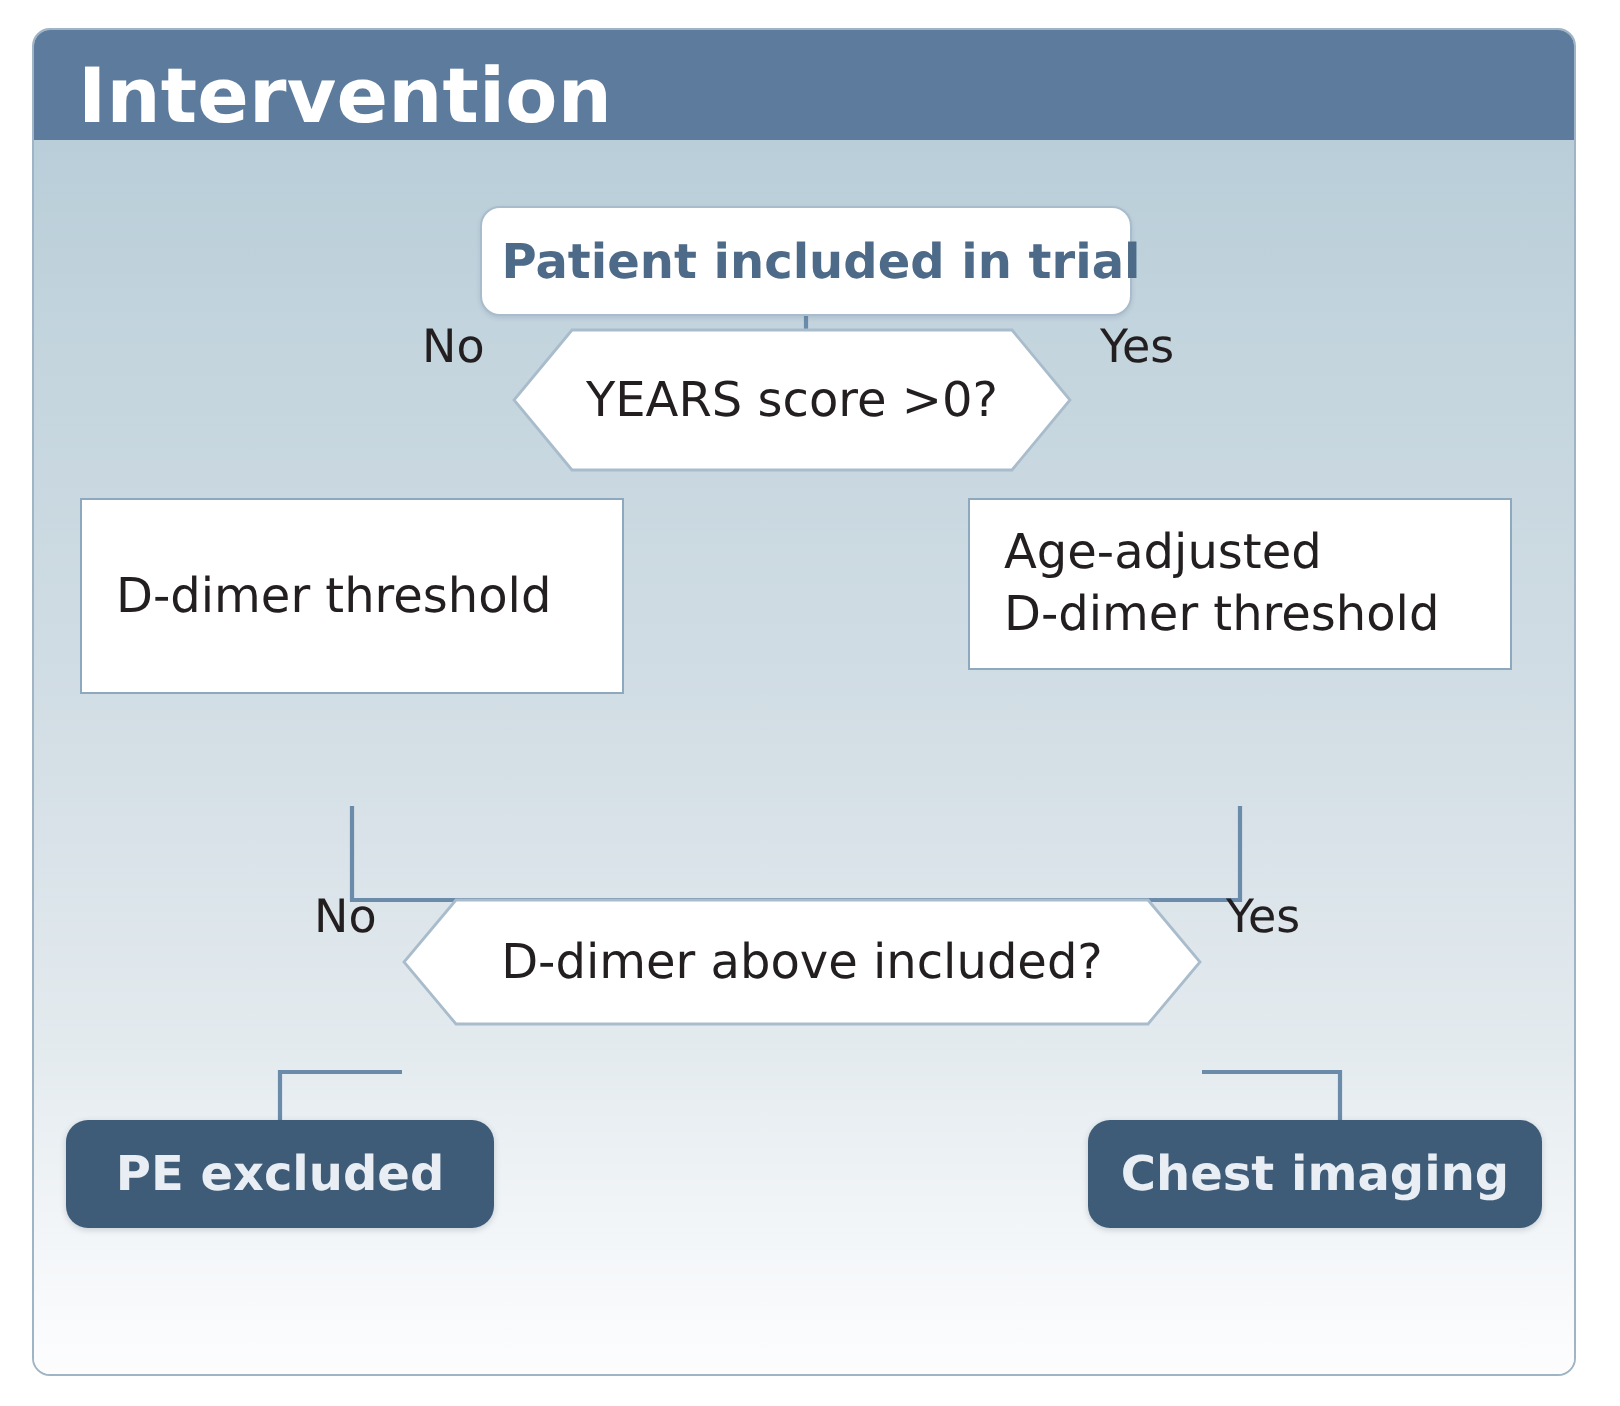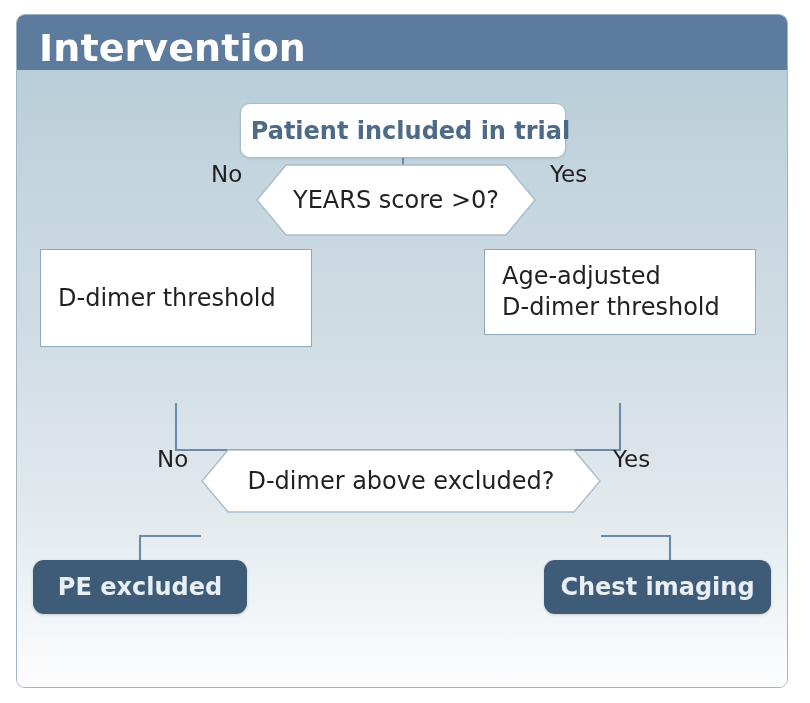--- a/index.html
+++ b/index.html
@@ -211,21 +211,21 @@
     <div class="label">
       <div>Age-adjusted</div>
       <div>D-dimer threshold</div>
     </div>
   </div>
 
   <div class="node decision" style="left:184px; top:434px; width:400px; height:64px;">
     <svg width="400" height="64" viewBox="0 0 400 64">
       <polygon points="27,1 373,1 399,32 373,63 27,63 1,32" fill="#ffffff" stroke="#a9bccb" stroke-width="1.4"></polygon>
     </svg>
-    <span class="label">D-dimer above excluded?</span>
+    <span class="label">D-dimer above included?</span>
   </div>
 
   <span class="branch-label" style="left:140px; top:431px;">No</span>
   <span class="branch-label" style="left:596px; top:431px;">Yes</span>
 
   <div class="node terminal" style="left:527px; top:545px; width:227px; height:54px;">
     <span class="label">Chest imaging</span>
   </div>
 
   <div class="node terminal" style="left:16px; top:545px; width:214px; height:54px;">

